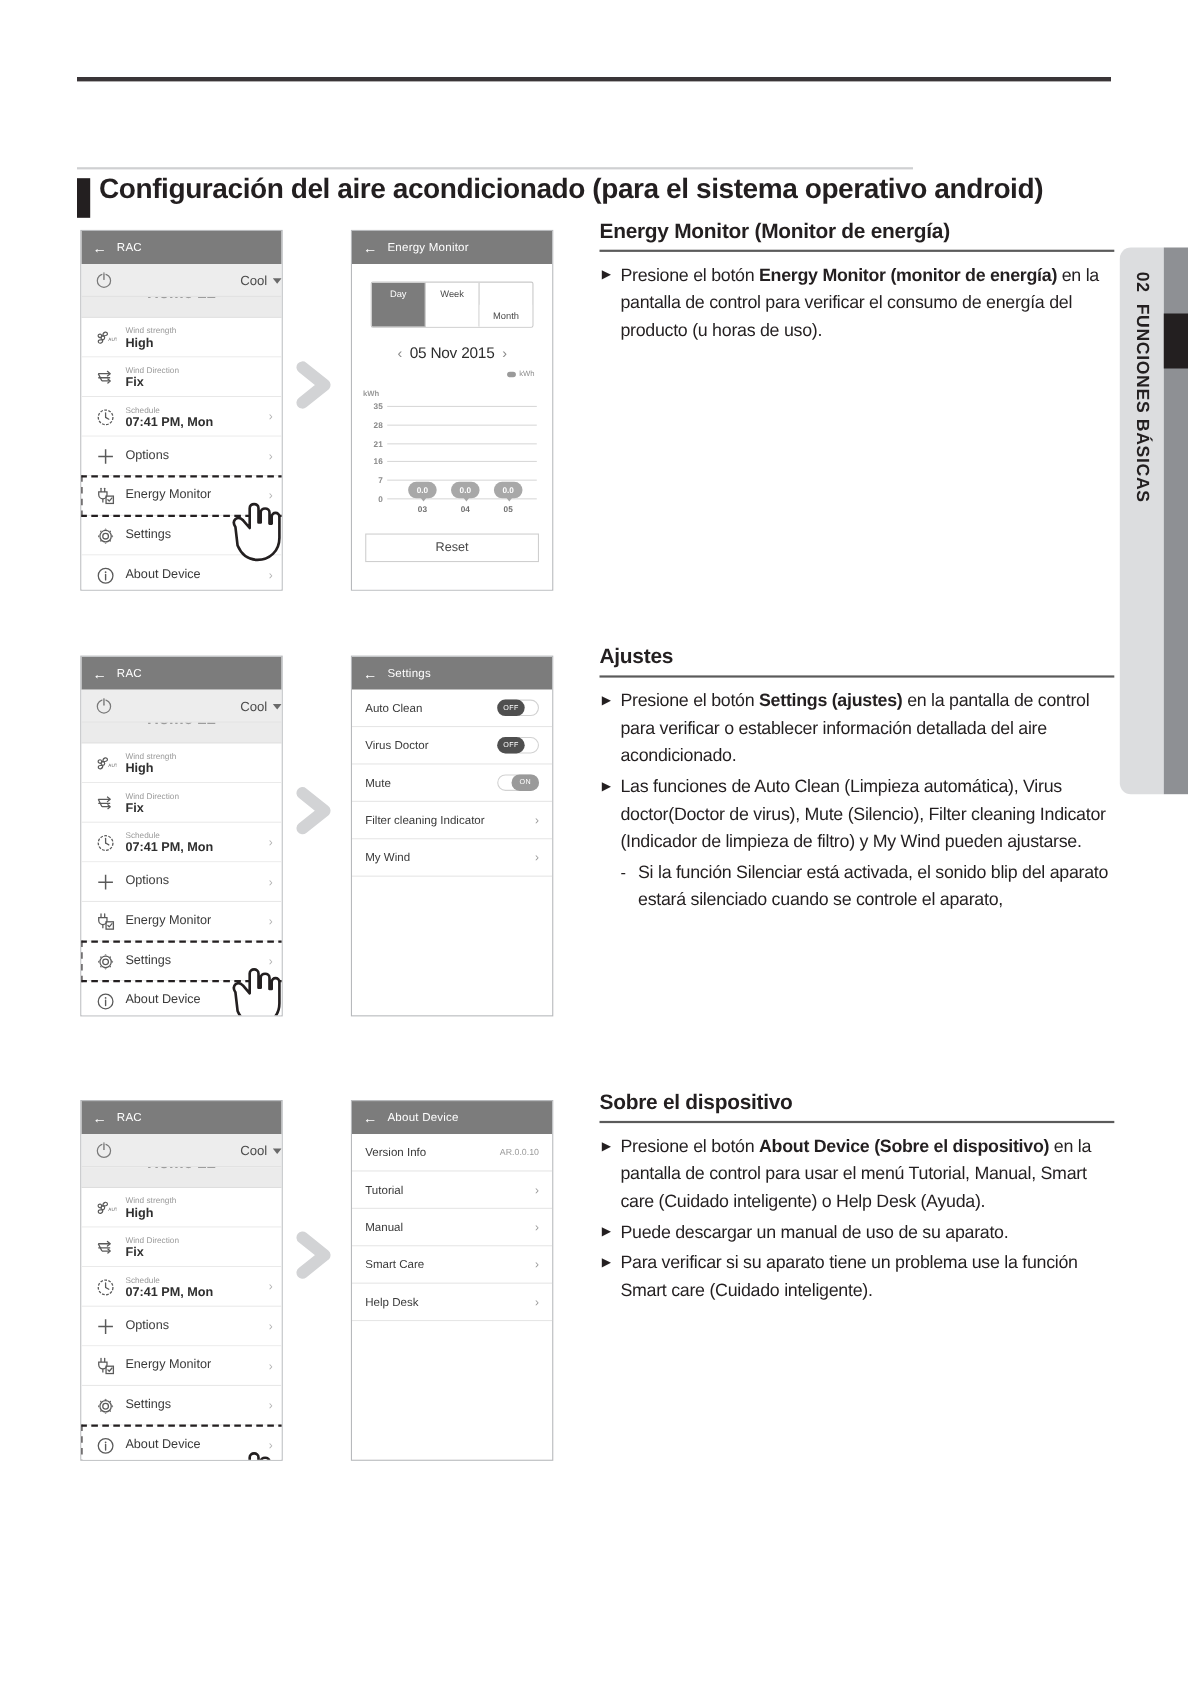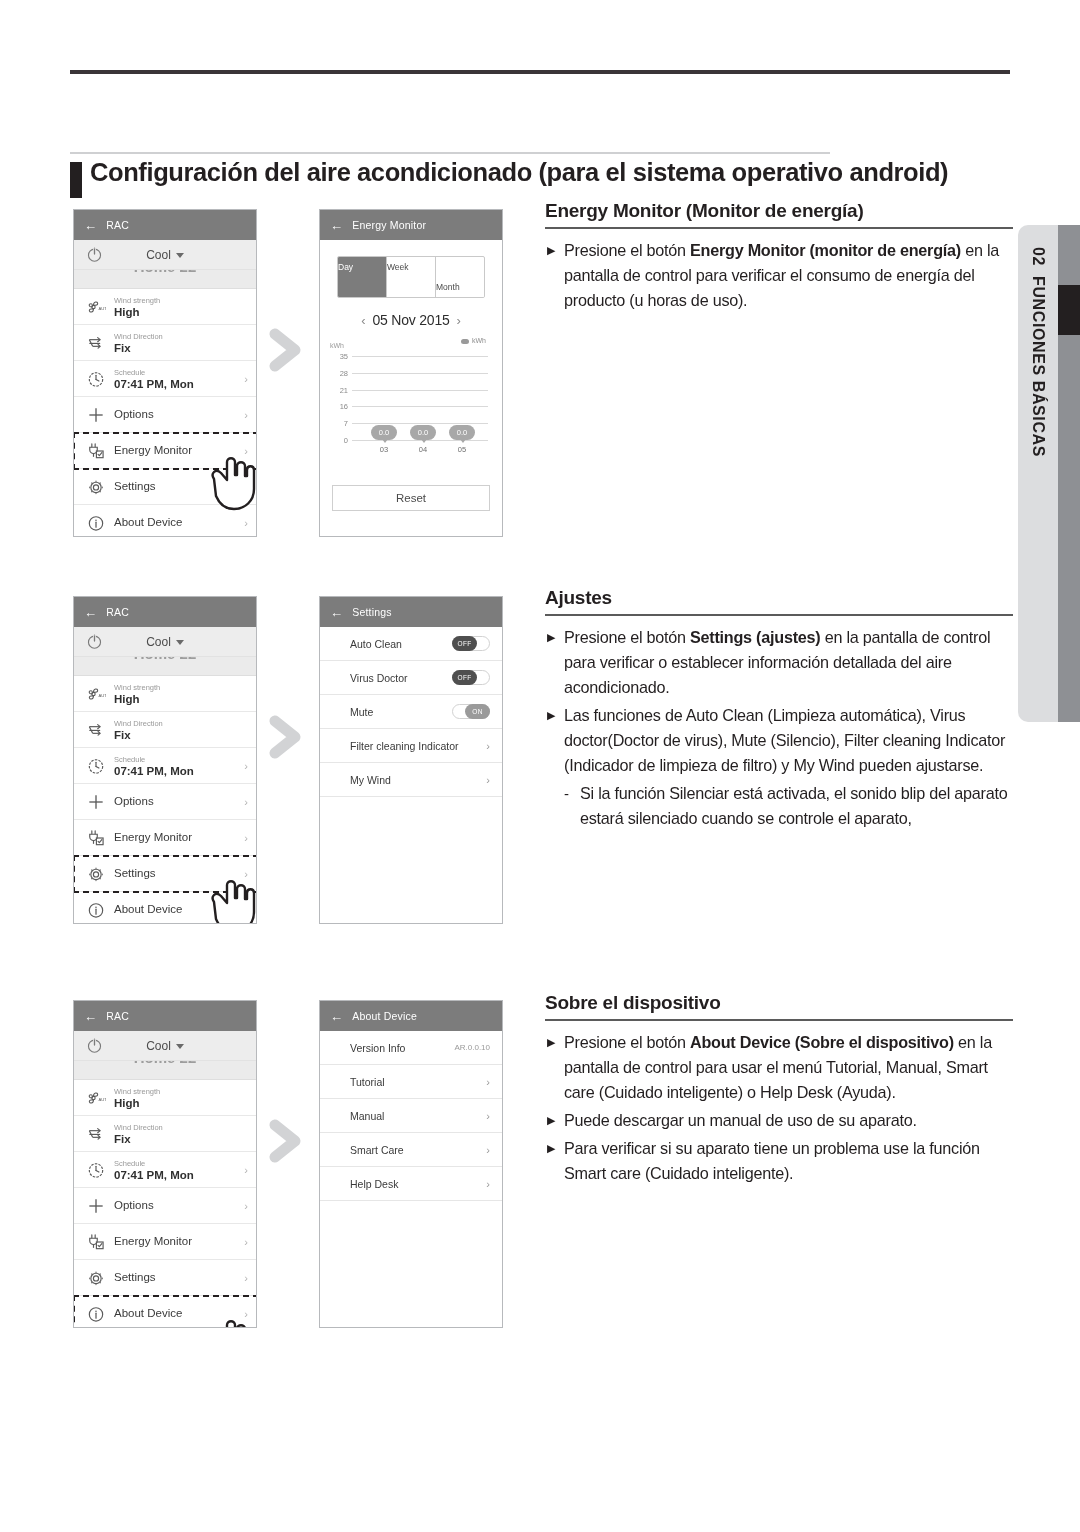--- a/index.html
+++ b/index.html
@@ -70,21 +70,21 @@
   .phone-hdr {
     height: 30px; background: #7c7c7c; color: #ffffff;
     display: flex; align-items: center; padding: 0 10px; gap: 9px;
     font-size: 10.5px; letter-spacing: 0.2px;
   }
   .hdr-back { font-size: 13px; line-height: 1; }
 
   
   .rac-mode {
     height: 30px; background: #ededed; position: relative;
-    display: flex; align-items: center; justify-content: center;
+    display: flex; align-items: center; justify-content: flex-end;
     border-bottom: 1px solid #e2e2e2;
   }
   .rac-power {
     position: absolute; left: 12px; top: 6px; width: 17px; height: 17px;
   }
   .rac-mode-label { font-size: 12px; color: #4c4c4c; }
   .rac-caret {
     display: inline-block; margin-left: 5px;
     border-left: 4px solid transparent; border-right: 4px solid transparent;
     border-top: 5px solid #6a6a6a; vertical-align: middle;
@@ -121,38 +121,38 @@
     position: absolute; z-index: 6;
   }
 
   
   .em-body { padding: 8px 10px 0 10px; background: #fff; height: 297px; position: relative; }
   .seg {
     display: flex; width: 148px; margin: 8px auto 0 auto;
     border: 1px solid #c9c9c9; border-radius: 2px; overflow: hidden;
   }
   .seg div {
-    flex: 1; font-size: 8.5px; padding: 5px 0;
+    flex: 1; text-align: center; font-size: 8.5px; padding: 5px 0;
     color: #4a4a4a; background: #fff; border-right: 1px solid #c9c9c9;
   }
   .seg div:last-child { border-right: none; margin-top: 20px; }
   .seg div.on { background: #7c7c7c; color: #fff; }
   .datepick {
     margin-top: 14px; text-align: center;
     font-size: 14px; color: #2d2d2d; letter-spacing: -0.2px;
   }
   .datepick .ar { color: #8a8a8a; font-size: 13px; padding: 0 7px; }
   .legend {
     margin-top: 9px; text-align: right; font-size: 7px; color: #8e8e8e; padding-right: 6px;
   }
   .legend .dot {
     display: inline-block; width: 8px; height: 5px; border-radius: 3px;
     background: #9a9a9a; vertical-align: middle; margin-right: 3px;
   }
-  .chart { position: relative; height: 108px; margin-top: 0; }
+  .chart { position: relative; height: 108px; margin-top: 13px; font-weight: bold; }
   .chart-unit { position: absolute; left: 0; top: -2px; font-size: 7px; color: #9a9a9a; }
   .gridline { position: absolute; left: 22px; right: 4px; height: 1px; background: #d9d9d9; }
   .ytick { position: absolute; left: 0; width: 18px; text-align: right; font-size: 7.5px; color: #8a8a8a; }
   .bubble {
     position: absolute; width: 26px; height: 15px; border-radius: 8px;
     background: #a8a8a8; color: #fff; font-size: 7.5px;
     display: flex; align-items: center; justify-content: center;
   }
   .bubble:after {
     content: ""; position: absolute; bottom: -3px; left: 11px;
@@ -165,21 +165,21 @@
     border: 1px solid #cfcfcf; text-align: center; padding: 6px 16px;
     font-size: 11.5px; color: #4a4a4a; background: #fff;
   }
 
   
   .list-body { background: #fff; }
   .list-row {
     height: 34px; display: flex; align-items: center; padding: 0 12px;
     border-bottom: 1px solid #e6e6e6; font-size: 10.5px; color: #3a3a3a;
   }
-  .list-row .lbl { flex: 1; margin-left: 18px; }
+  .list-row .lbl { flex: 1; }
   .list-row .val { font-size: 8px; color: #9a9a9a; text-align: center; }
   .list-row .chev { font-size: 11px; color: #9a9a9a; }
   .toggle {
     width: 38px; height: 15px; border-radius: 8px; position: relative;
     border: 1px solid #d2d2d2; background: #fff;
   }
   .toggle .knob {
     position: absolute; top: -1px; width: 25px; height: 15px; border-radius: 8px;
     font-size: 6.5px; color: #fff; display: flex; align-items: center; justify-content: center;
     letter-spacing: 0.3px;

